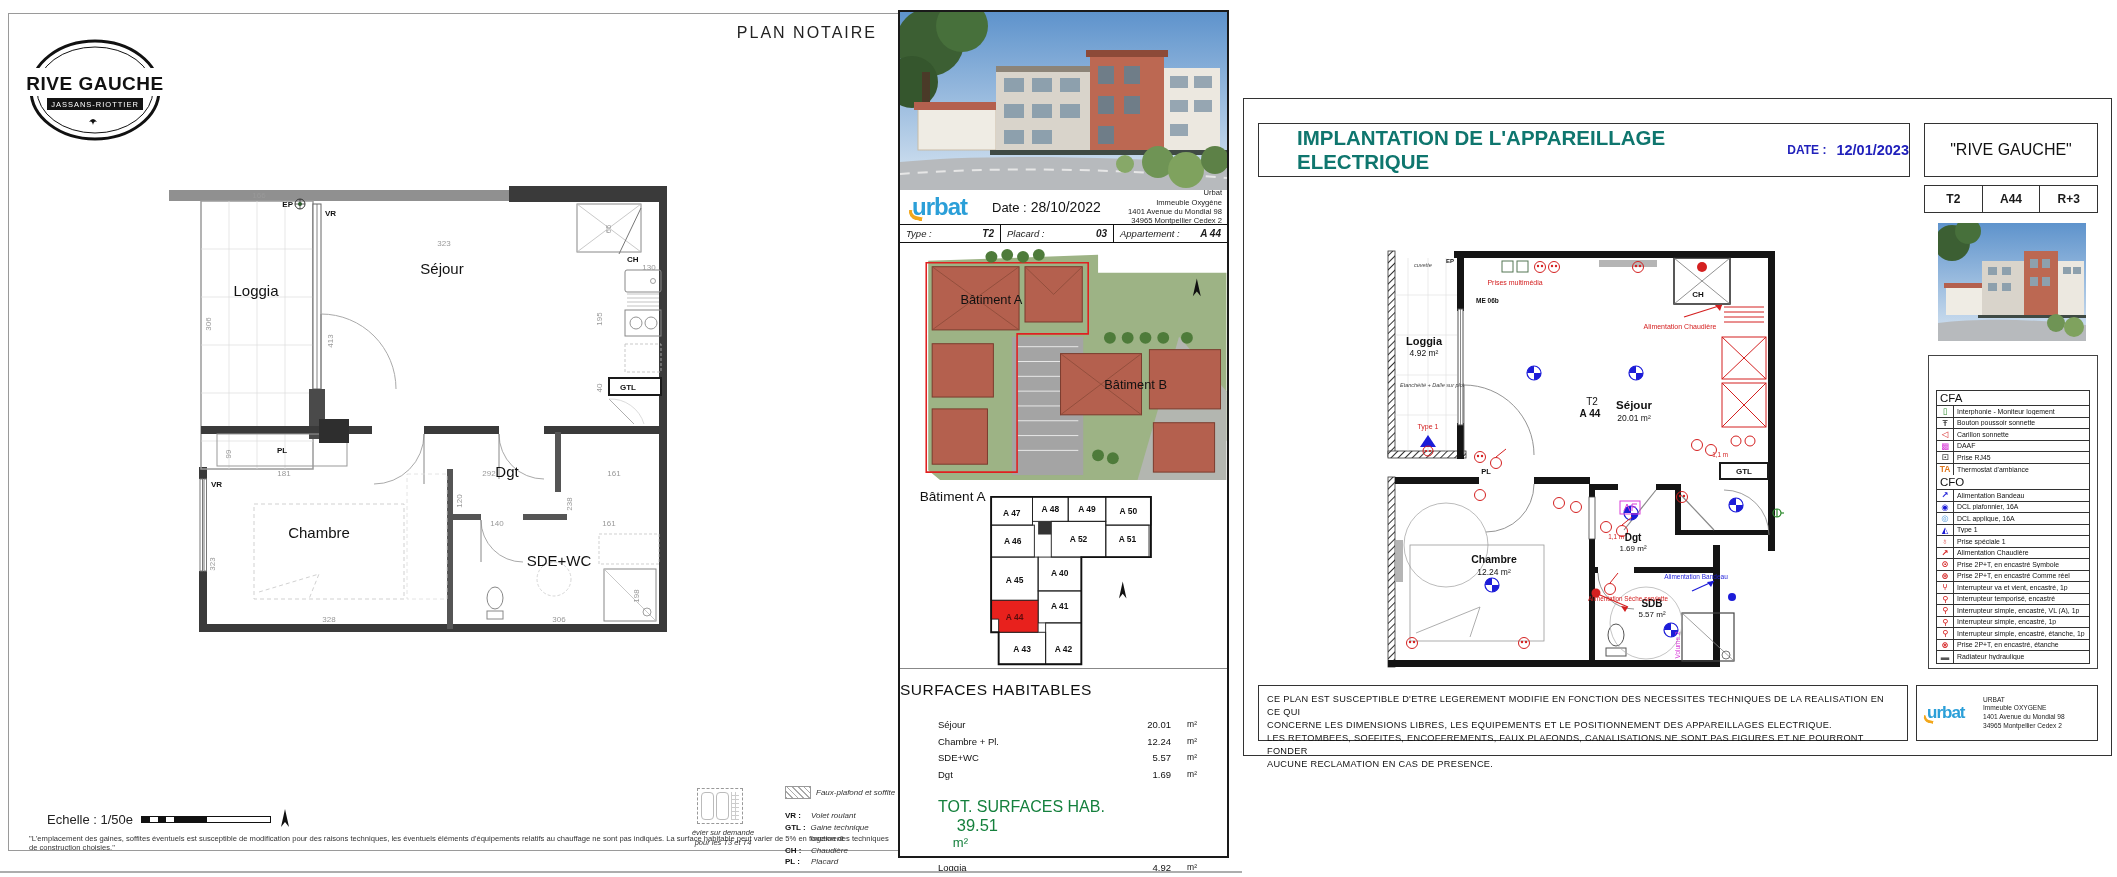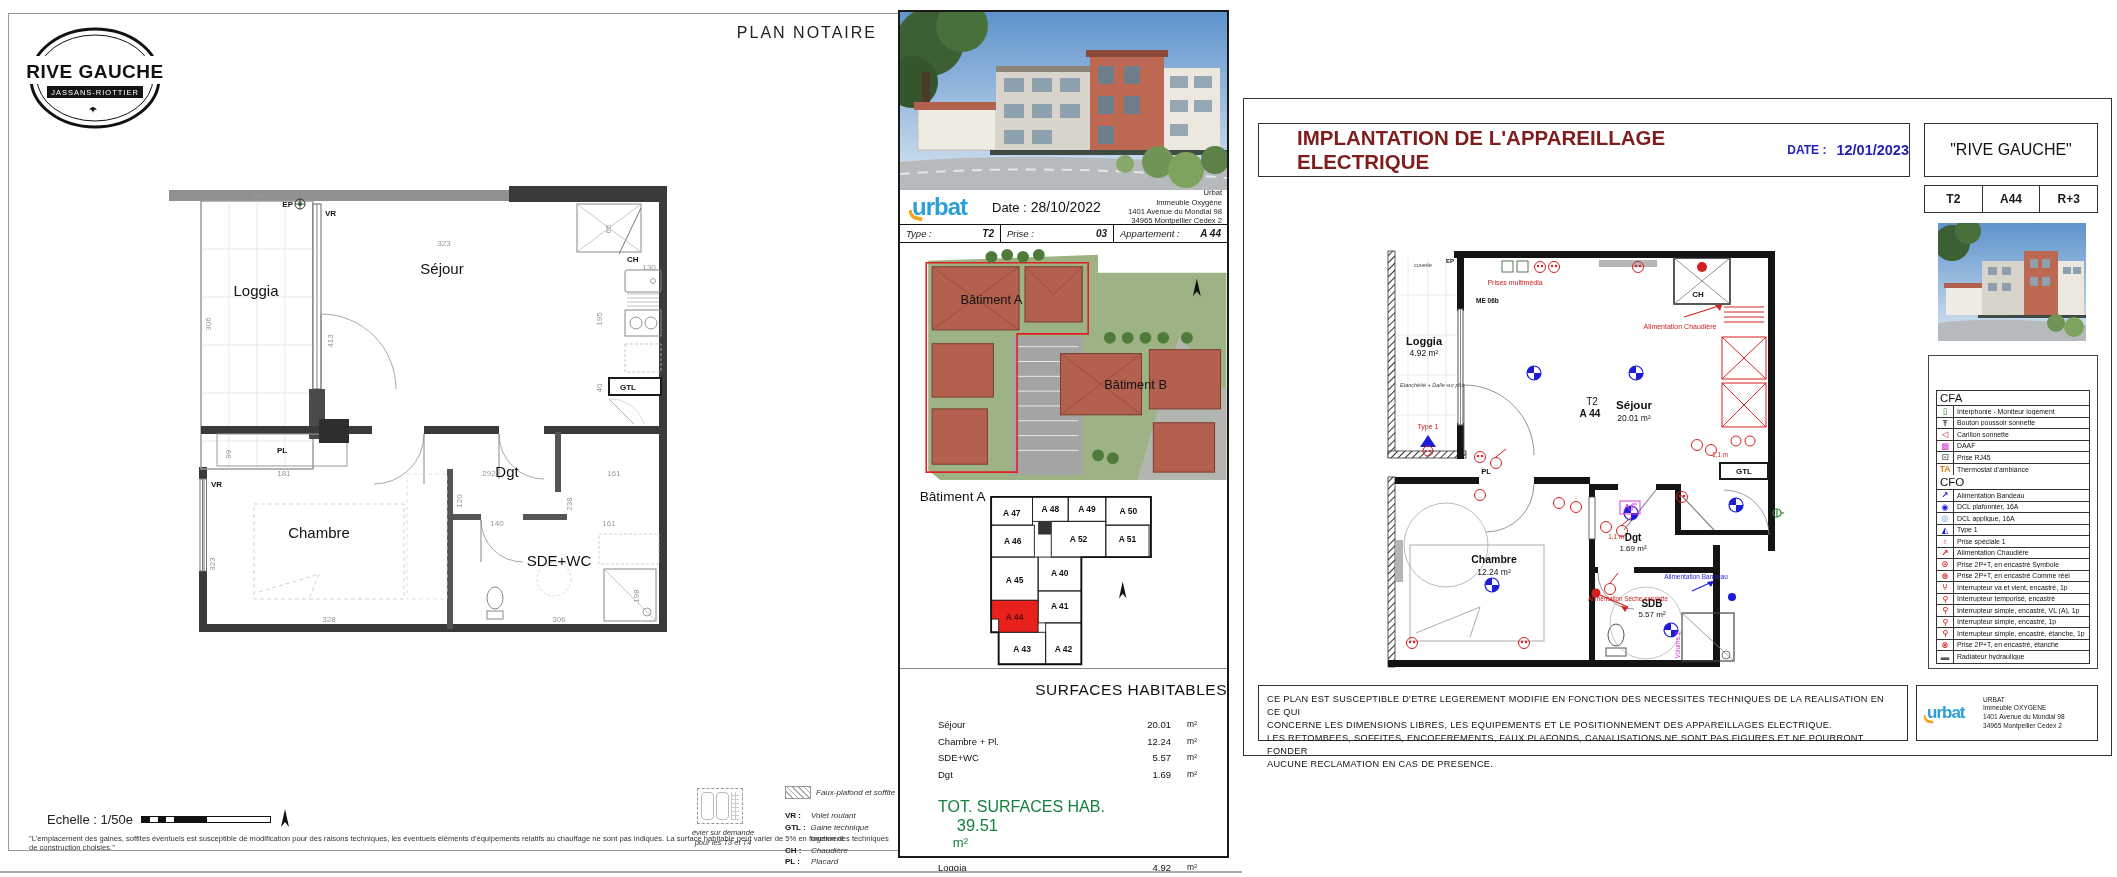--- a/index.html
+++ b/index.html
@@ -3,21 +3,21 @@
 <meta charset="utf-8">
 <style>
   * { margin:0; padding:0; box-sizing:border-box; }
   html,body { background:#fff; }
   body { font-family:"Liberation Sans","DejaVu Sans",sans-serif; color:#1a1a1a; }
   .page { position:relative; width:2117px; height:877px; background:#fff; overflow:hidden; }
 
   
   .doc-left { position:absolute; left:8px; top:13px; width:897px; height:838px;
               border:1px solid #9a9a9a; background:#fff; }
-  .logo { position:absolute; left:18px; top:12px; width:136px; height:104px; }
+  .logo { position:absolute; left:18px; top:24px; width:136px; height:104px; }
   .doc-title { position:absolute; left:668px; top:10px; width:200px; text-align:right;
                font-size:16px; letter-spacing:2px; color:#222; }
   .floorplan { position:absolute; left:150px; top:160px; }
 
   .scale-row { position:absolute; left:38px; top:795px; display:flex; align-items:center; gap:8px; }
   .scale-label { font-size:13px; color:#222; }
   .scale-bar { width:130px; height:7px; border:1px solid #111;
      background:repeating-linear-gradient(90deg,#111 0 8px,#fff 8px 16px,#111 16px 24px,#fff 24px 32px,#111 32px 65px,#fff 65px 130px); }
   .north { width:12px; height:20px; }
 
@@ -50,37 +50,37 @@
   .fields-row { position:absolute; left:0; top:212px; width:327px; height:19px; display:flex;
      border-top:1.5px solid #111; border-bottom:1.5px solid #111; }
   .field-cell { display:flex; justify-content:space-between; align-items:center; padding:0 6px;
      font-size:9.5px; font-style:italic; }
   .field-cell + .field-cell { border-left:1.5px solid #111; }
   .field-cell b { font-size:10px; }
   .fc0 { width:100px; } .fc1 { width:113px; } .fc2 { flex:1; }
   .siteplan { position:absolute; left:0; top:231px; }
   .keyplan { position:absolute; left:0; top:468px; }
   .surfaces { position:absolute; left:0; top:656px; width:327px; height:188px; border-top:1px solid #888; }
-  .surf-title { text-align:right; font-size:15.5px; letter-spacing:0.5px; margin-top:12px; color:#111; }
+  .surf-title { text-align:left; font-size:15.5px; letter-spacing:0.5px; margin-top:12px; color:#111; }
   .surf-rows { margin:18px 30px 0 38px; }
   .surf-row { display:flex; font-size:9.5px; line-height:1.75; color:#111; }
   .surf-label { flex:1; }
   .surf-val { width:46px; text-align:right; }
   .surf-unit { width:26px; text-align:right; font-size:8.5px; }
   .surf-total { display:flex; margin:14px 30px 0 38px; font-size:16px; color:#15803d;flex-direction:column; }
   .surf-total .surf-val { width:60px; font-size:16.5px; }
   .surf-total .surf-unit { width:30px; font-size:13px; }
   .surf-ext { margin-top:10px; }
 
   
   .doc-right { position:absolute; left:1243px; top:98px; width:869px; height:658px;
                border:1.5px solid #333; background:#fff; }
   .title-box { position:absolute; left:14px; top:24px; width:652px; height:54px; border:1.5px solid #333;
      display:flex; align-items:center; }
-  .el-title { margin-left:38px; font-size:20.5px; font-weight:600; color:#7f1d1d; }
+  .el-title { margin-left:38px; font-size:20.5px; font-weight:600; color:#0f766e; }
   .el-date-label { margin-left:46px; font-size:12px; font-weight:600; color:#2121bb; white-space:nowrap; }
   .el-date { margin-left:10px; font-size:14.5px; font-weight:600; color:#2121bb; }
   .project-box { position:absolute; left:680px; top:24px; width:174px; height:54px; border:1.5px solid #333;
      display:flex; align-items:center; justify-content:center; font-size:16px; color:#111; }
   .unit-row { position:absolute; left:680px; top:86px; width:174px; height:28px; display:flex; }
   .unit-cell { flex:1; border:1.5px solid #333; display:flex; align-items:center; justify-content:center;
      font-weight:bold; font-size:12px; }
   .unit-cell + .unit-cell { border-left:none; }
   .photo-thumb { position:absolute; left:694px; top:124px; width:148px; height:118px; overflow:hidden; }
   .legend-box { position:absolute; left:684px; top:256px; width:170px; height:314px; border:1px solid #444;
@@ -379,21 +379,21 @@
           <div>34965 Montpellier Cedex 2</div>
         </div>
     </div>
 
     <div class="fields-row">
       <div class="field-cell fc0">
         <span>Type :</span>
           <b>T2</b>
       </div>
       <div class="field-cell fc1">
-        <span>Prise :</span>
+        <span>Placard :</span>
           <b>03</b>
       </div>
       <div class="field-cell fc2">
         <span>Appartement :</span>
           <b>A 44</b>
       </div>
     </div>
 
     <svg class="siteplan" width="327" height="237" viewBox="0 0 330 240">
       <rect width="330" height="240" fill="#fff"></rect>

